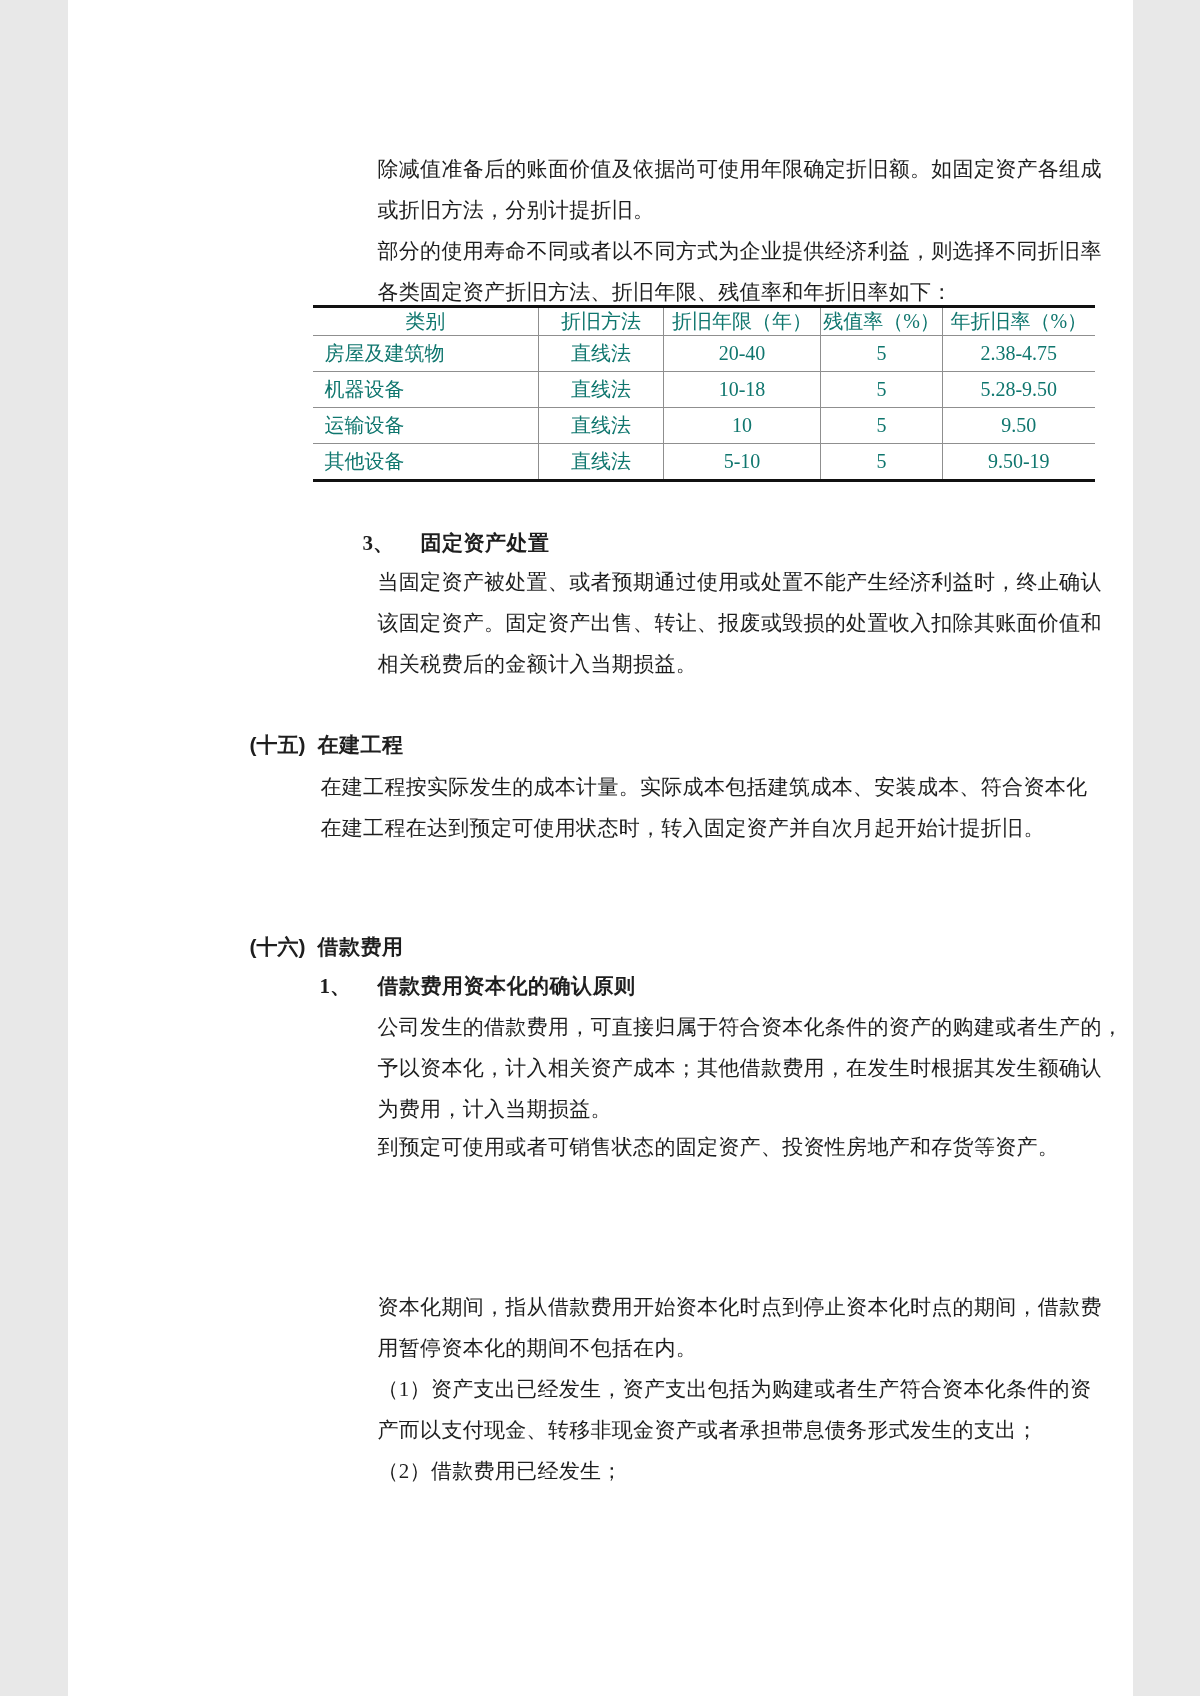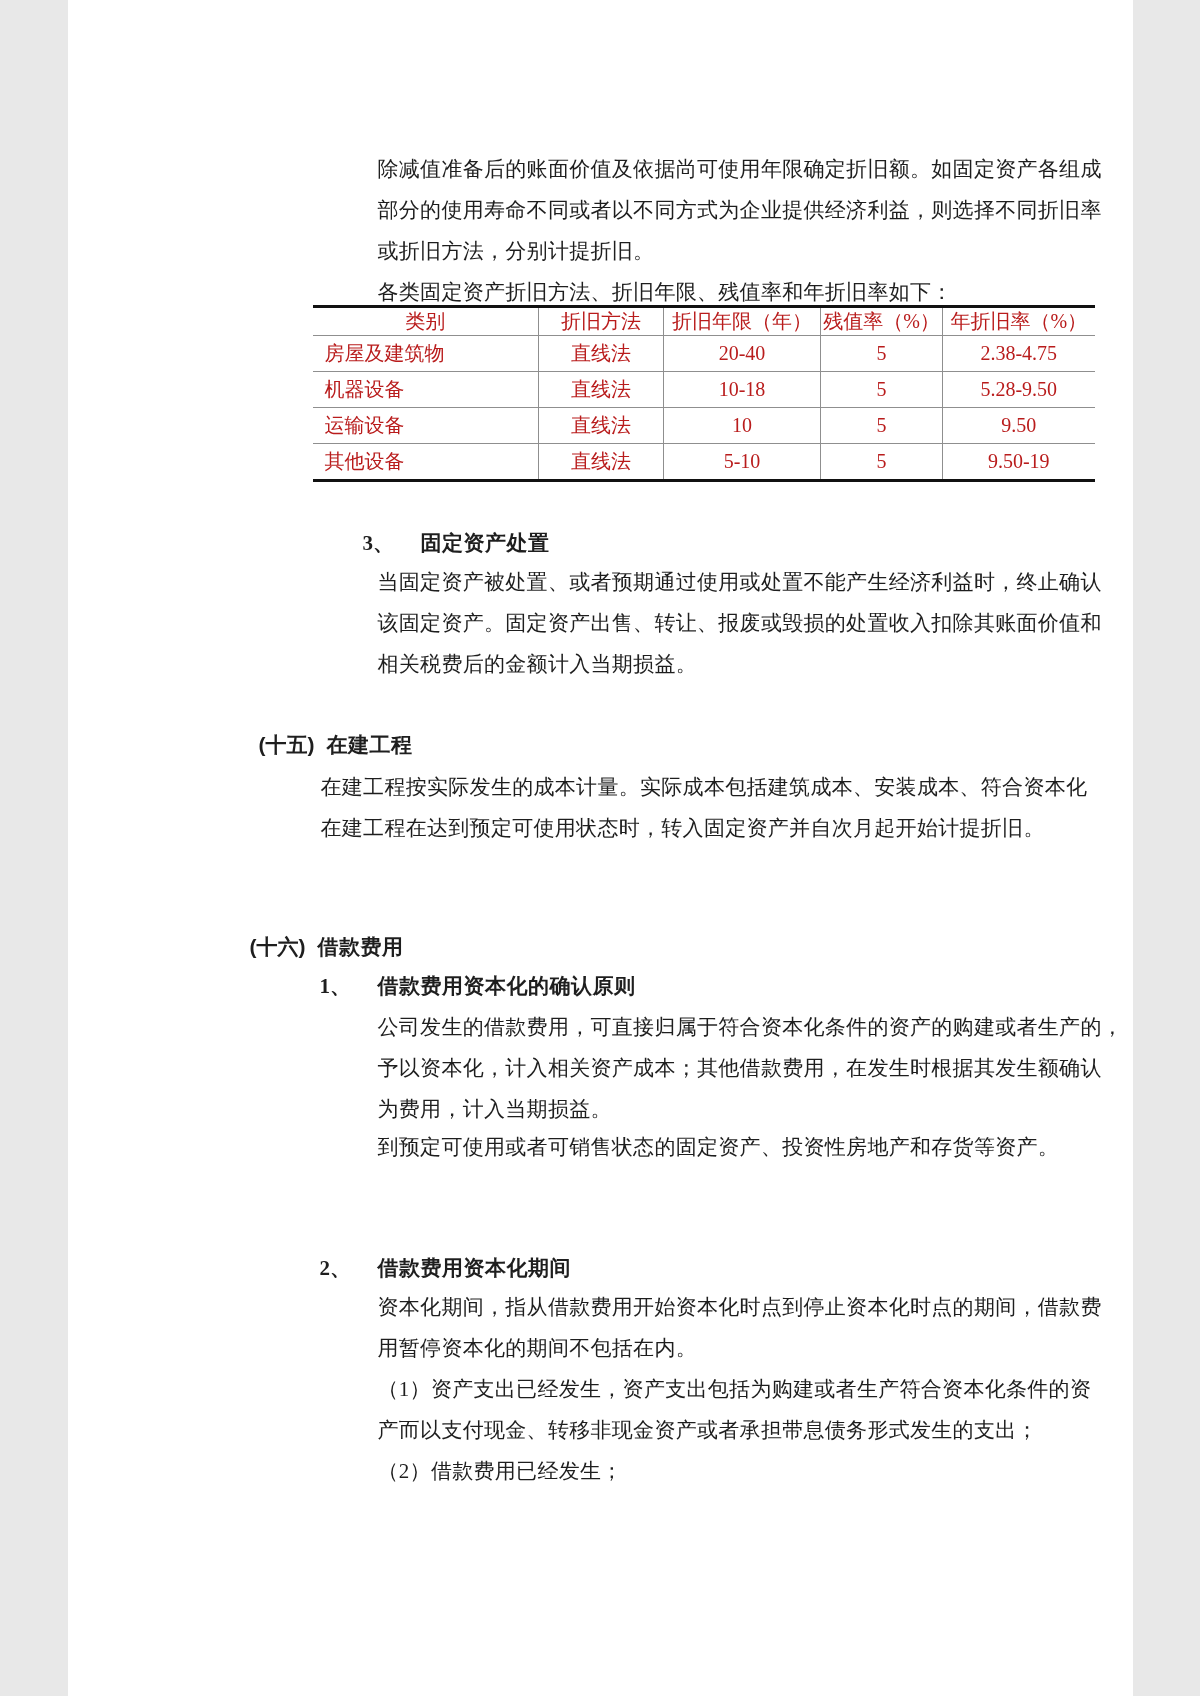--- a/index.html
+++ b/index.html
@@ -36,41 +36,41 @@
   }
 
   
   .intro-para    { left: 310px; top: 149px; }
   .table-caption { left: 310px; top: 272px; }
   .dep-table     { left: 245px; top: 305px; }
   .sec3-heading  { left: 252px; top: 522px; margin-left: 43px; }
   .sec3-heading .h-num { width: 58px; }
   .sec3-body     { left: 310px; top: 562px; }
   .sec15-heading { left: 182px; top: 724px; }
-  .sec15-heading .sec-label { width: 68px; margin-left: 9px; }
+  .sec15-heading .sec-label { width: 68px; }
   .sec15-body    { left: 253px; top: 767px; }
   .sec16-heading { left: 182px; top: 926px; }
   .sec16-heading .sec-label { width: 68px; }
   .sub1-heading  { left: 252px; top: 965px; }
   .sub1-heading .h-num { width: 58px; }
   .sub1-para1    { left: 310px; top: 1007px; }
   .sub1-para2    { left: 310px; top: 1127px; }
   .sub2-heading  { left: 252px; top: 1247px; }
   .sub2-heading .h-num { width: 58px; }
   .sub2-body     { left: 310px; top: 1287px; }
 
   
   table.dep {
     border-collapse: collapse;
     table-layout: fixed;
     width: 782px;
     border-top: 3px solid #111111;
     border-bottom: 3px solid #111111;
     font-size: 20px;
-    color: #b91c1c;
+    color: #0f766e;
   }
   table.dep th, table.dep td {
     text-align: center;
     vertical-align: middle;
     font-weight: normal;
     padding: 0;
     overflow: hidden;
   }
   table.dep th { height: 27px; }
   table.dep td { height: 35px; }
@@ -78,22 +78,22 @@
   table.dep th + th, table.dep td + td { border-left: 1px solid #8f8f8f; }
   table.dep td.cat { text-align: left; padding-left: 12px; }
 </style>
 </head>
 <body>
 
 <div class="page">
 
   <div class="abs intro-para">
     <div class="line">除减值准备后的账面价值及依据尚可使用年限确定折旧额。如固定资产各组成</div>
+    <div class="line">或折旧方法，分别计提折旧。</div>
     <div class="line">部分的使用寿命不同或者以不同方式为企业提供经济利益，则选择不同折旧率</div>
-    <div class="line">或折旧方法，分别计提折旧。</div>
   </div>
 
   <div class="abs table-caption line">各类固定资产折旧方法、折旧年限、残值率和年折旧率如下：</div>
 
   <div class="abs dep-table">
     <table class="dep">
       <colgroup>
         <col style="width:226px">
           <col style="width:125px">
           <col style="width:157px">
@@ -168,23 +168,20 @@
   </div>
   <div class="abs sub1-para1">
     <div class="line">公司发生的借款费用，可直接归属于符合资本化条件的资产的购建或者生产的，</div>
     <div class="line">予以资本化，计入相关资产成本；其他借款费用，在发生时根据其发生额确认</div>
     <div class="line">为费用，计入当期损益。</div>
   </div>
   <div class="abs sub1-para2">
     <div class="line">到预定可使用或者可销售状态的固定资产、投资性房地产和存货等资产。</div>
   </div>
 
-  <div class="abs sub2-heading heading">
-    <span class="h-num">2、</span><span class="h-title">借款费用资本化期间</span>
-  </div>
   <div class="abs sub2-body">
     <div class="line">资本化期间，指从借款费用开始资本化时点到停止资本化时点的期间，借款费</div>
     <div class="line">用暂停资本化的期间不包括在内。</div>
     <div class="line">（1）资产支出已经发生，资产支出包括为购建或者生产符合资本化条件的资</div>
     <div class="line">产而以支付现金、转移非现金资产或者承担带息债务形式发生的支出；</div>
     <div class="line">（2）借款费用已经发生；</div>
   </div>
 
 </div>
 

